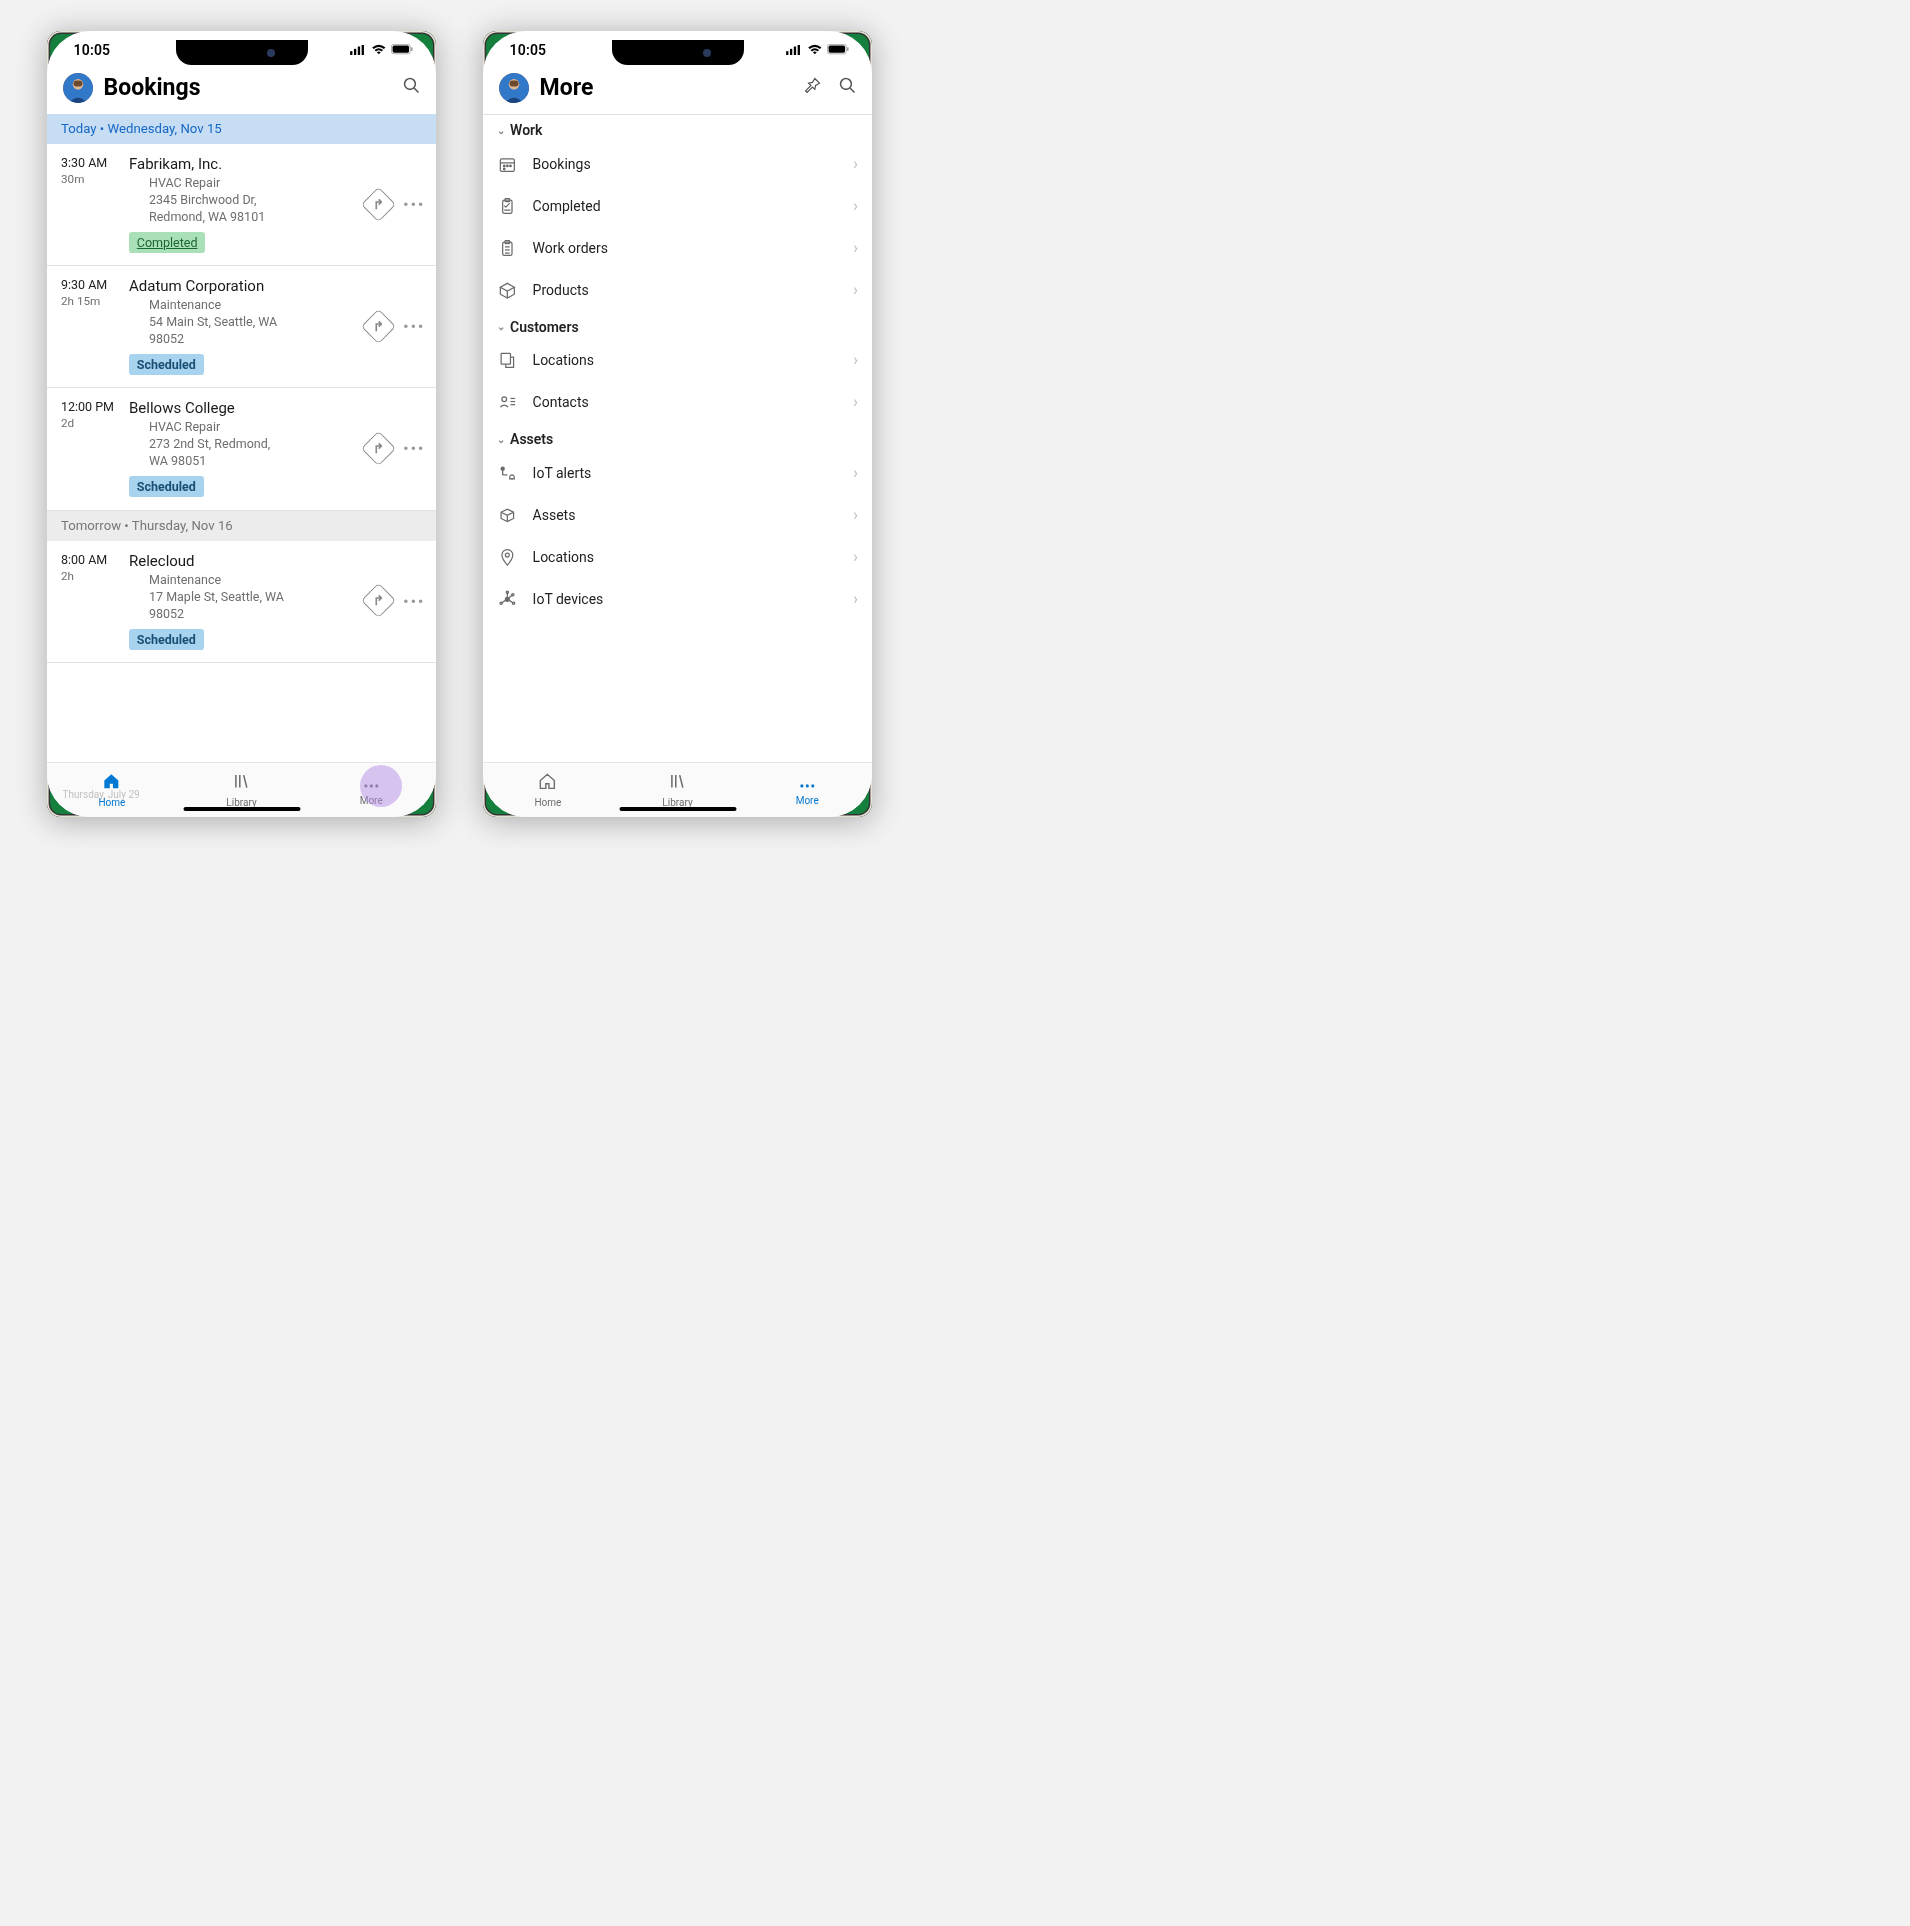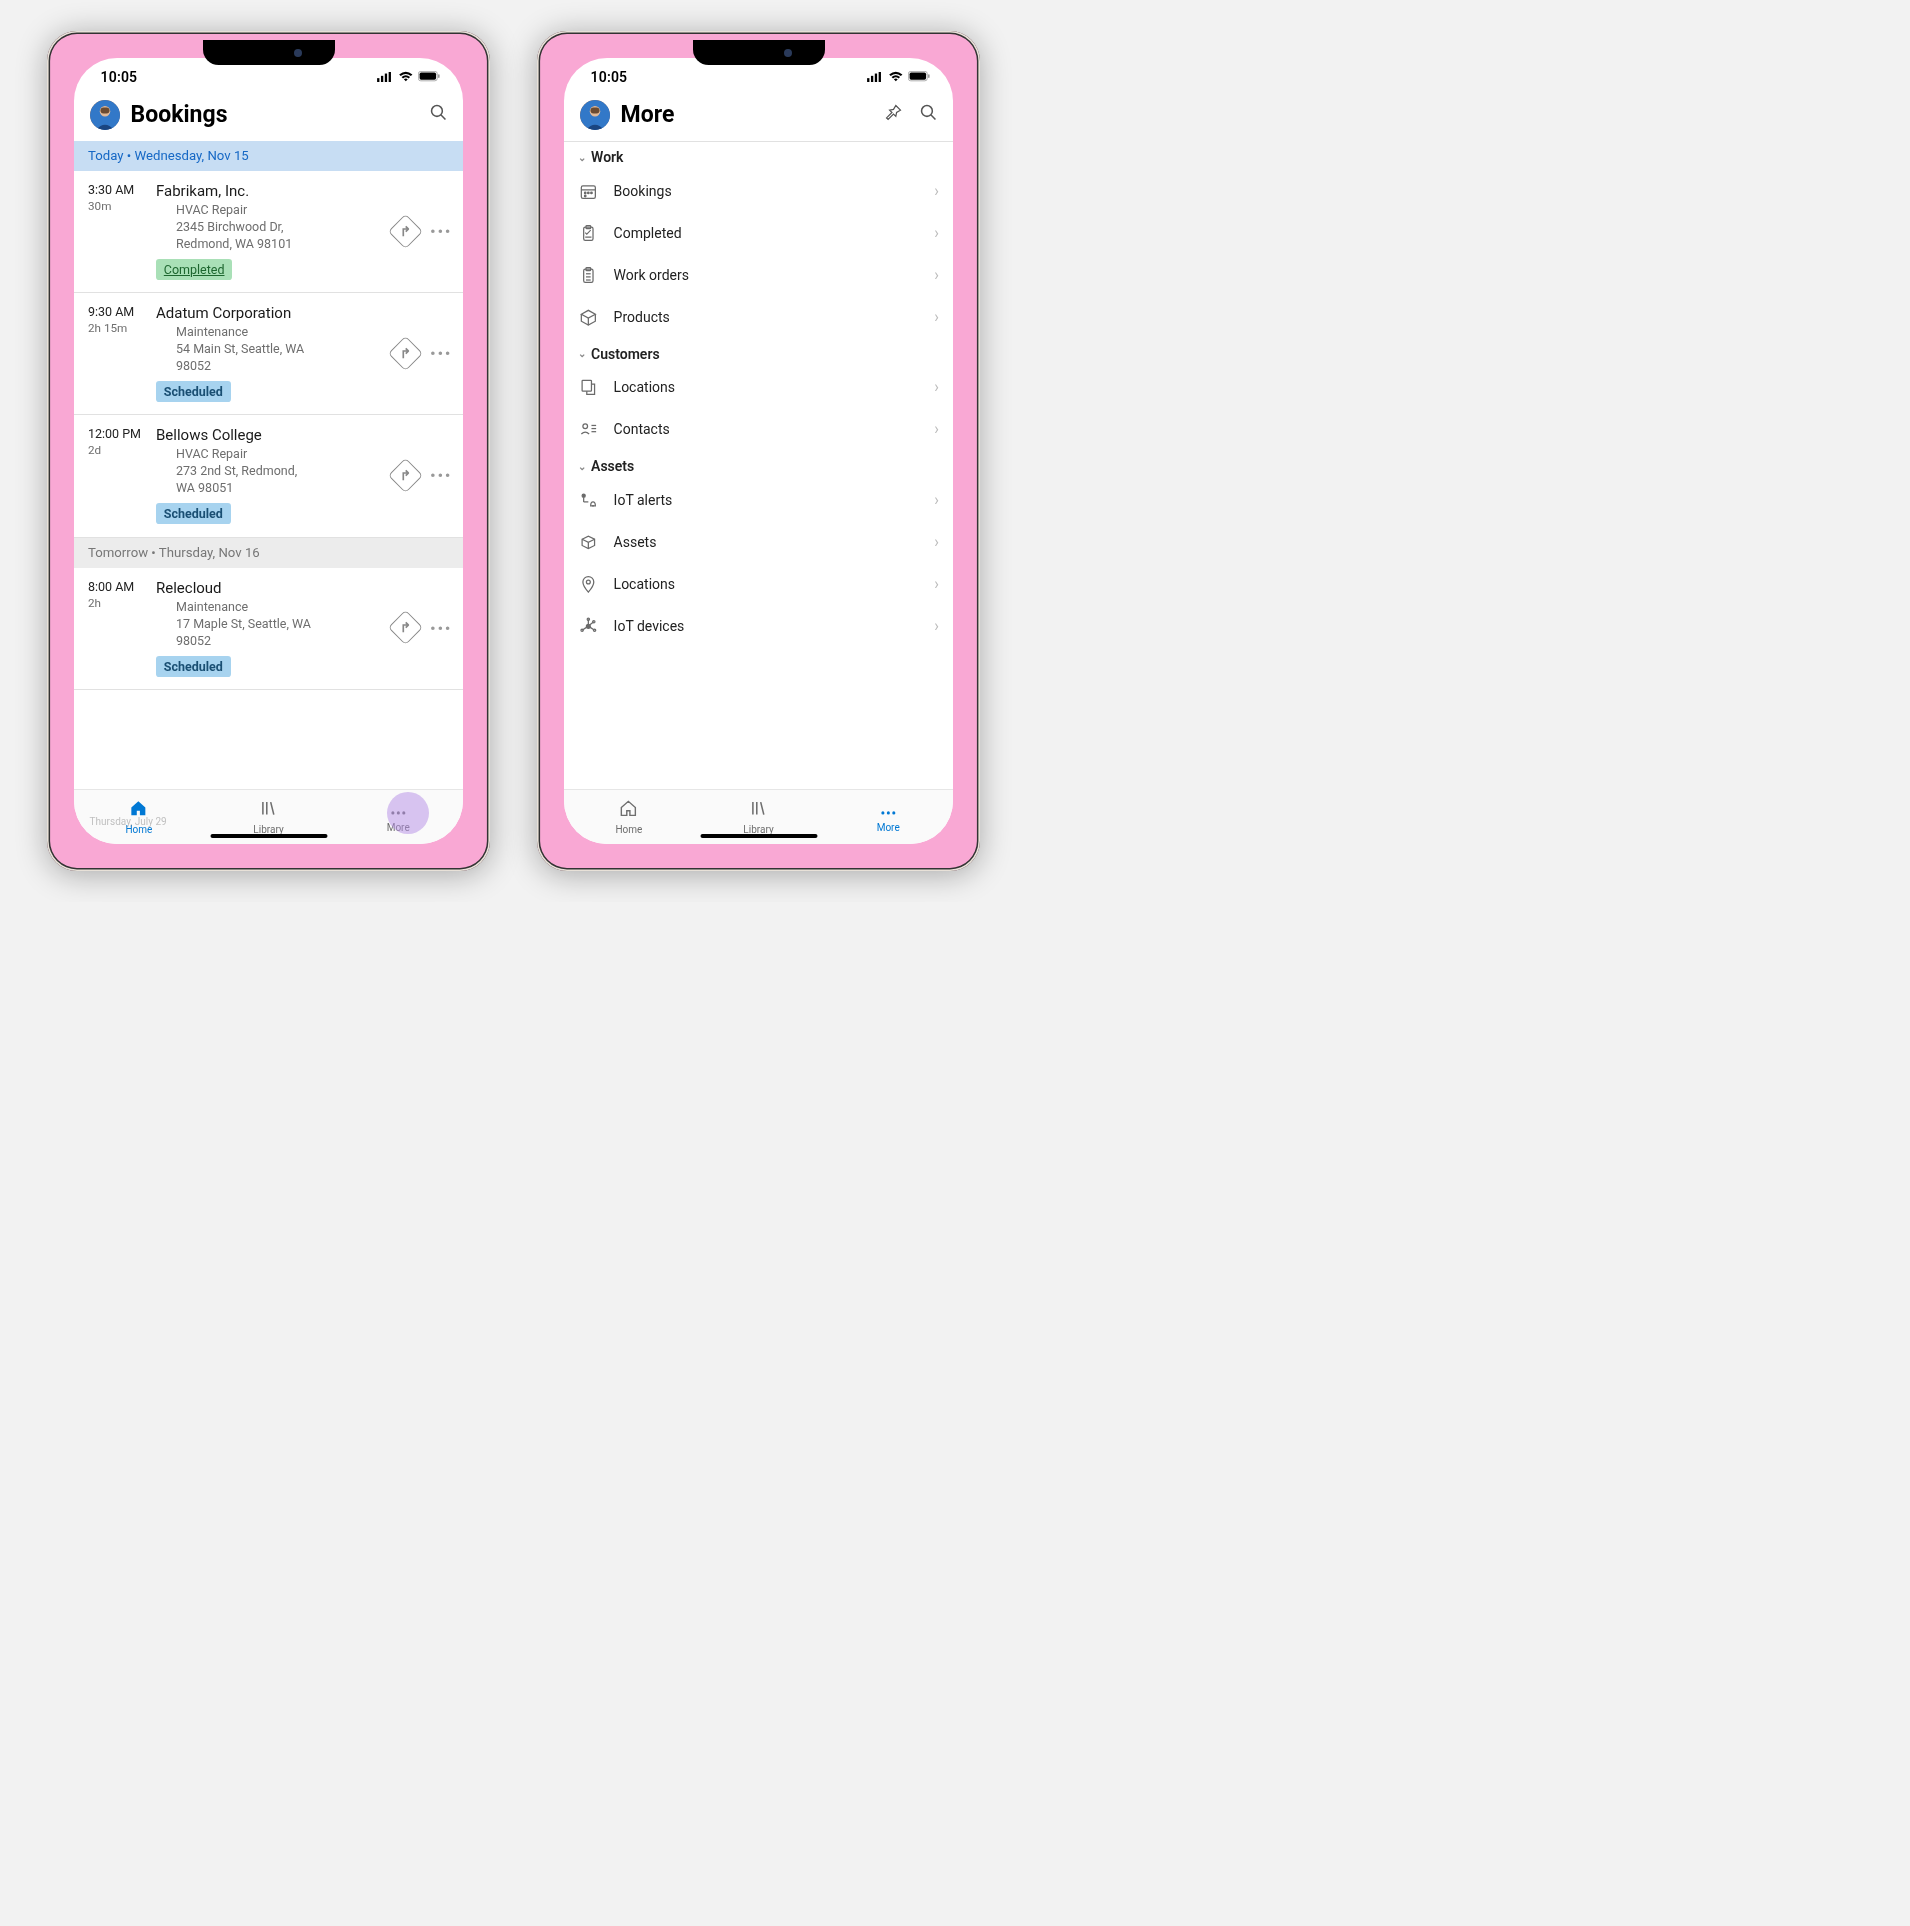--- a/index.html
+++ b/index.html
@@ -10,21 +10,21 @@
     --completed-bg: #a9e0b7;
     --completed-text: #1d662f;
     --scheduled-bg: #a7d3ef;
     --scheduled-text: #1a4f73;
     --today-bg: #c7ddf3;
     --today-text: #1668c5;
     --section-bg: #ececec;
   }
   html, body { margin:0; padding:0; font-family: -apple-system, BlinkMacSystemFont, "Segoe UI", Roboto, sans-serif; }
   body { background:#f2f2f2; padding:31px 47px; display:flex; gap:47px; }
-  .phone { width:389px; height:786px; background:#f9a8d4; border-radius:30px; padding:27px; box-shadow:0 3.1px 31px rgba(0,0,0,0.3), inset 0 0 0 1.6px #e8e1d8, inset 0 0 0 3.1px #333; position:relative; }
+  .phone { width:389px; height:786px; background:#15803d; border-radius:14px; padding:0; box-shadow:0 3.1px 31px rgba(0,0,0,0.3), inset 0 0 0 1.6px #e8e1d8, inset 0 0 0 3.1px #333; position:relative; }
   .notch { position:absolute; top:9.3px; left:50%; transform:translateX(-50%); width:132px; height:25px; background:#000; border-radius:0 0 15.6px 15.6px; z-index:10; }
   .notch::after{content:"";width:7.8px;height:7.8px;background:#2a3a5a;border-radius:50%;position:absolute;right:33px;top:8.6px;}
   .screen { width:100%; height:100%; background:var(--bg); border-radius:43px; overflow:hidden; position:relative; display:flex; flex-direction:column; }
   .status-bar { height:37px; display:flex; align-items:center; justify-content:space-between; padding:0 23px 0 26.5px; font-size:14px; font-weight:600; }
   .status-bar .time{letter-spacing:0.2px;}
   .status-right { display:flex; align-items:center; gap:4.7px; }
   .header { display:flex; align-items:center; padding:4.7px 15.6px 11px 15.6px; gap:11px; }
   .avatar { width:30px; height:30px; border-radius:50%; background:linear-gradient(135deg,#b07850 0%, #2f5fa8 100%); flex-shrink:0; overflow:hidden; }
   .avatar svg{width:100%;height:100%;}
   .header-title { font-size:23px; font-weight:700; flex:1; }

